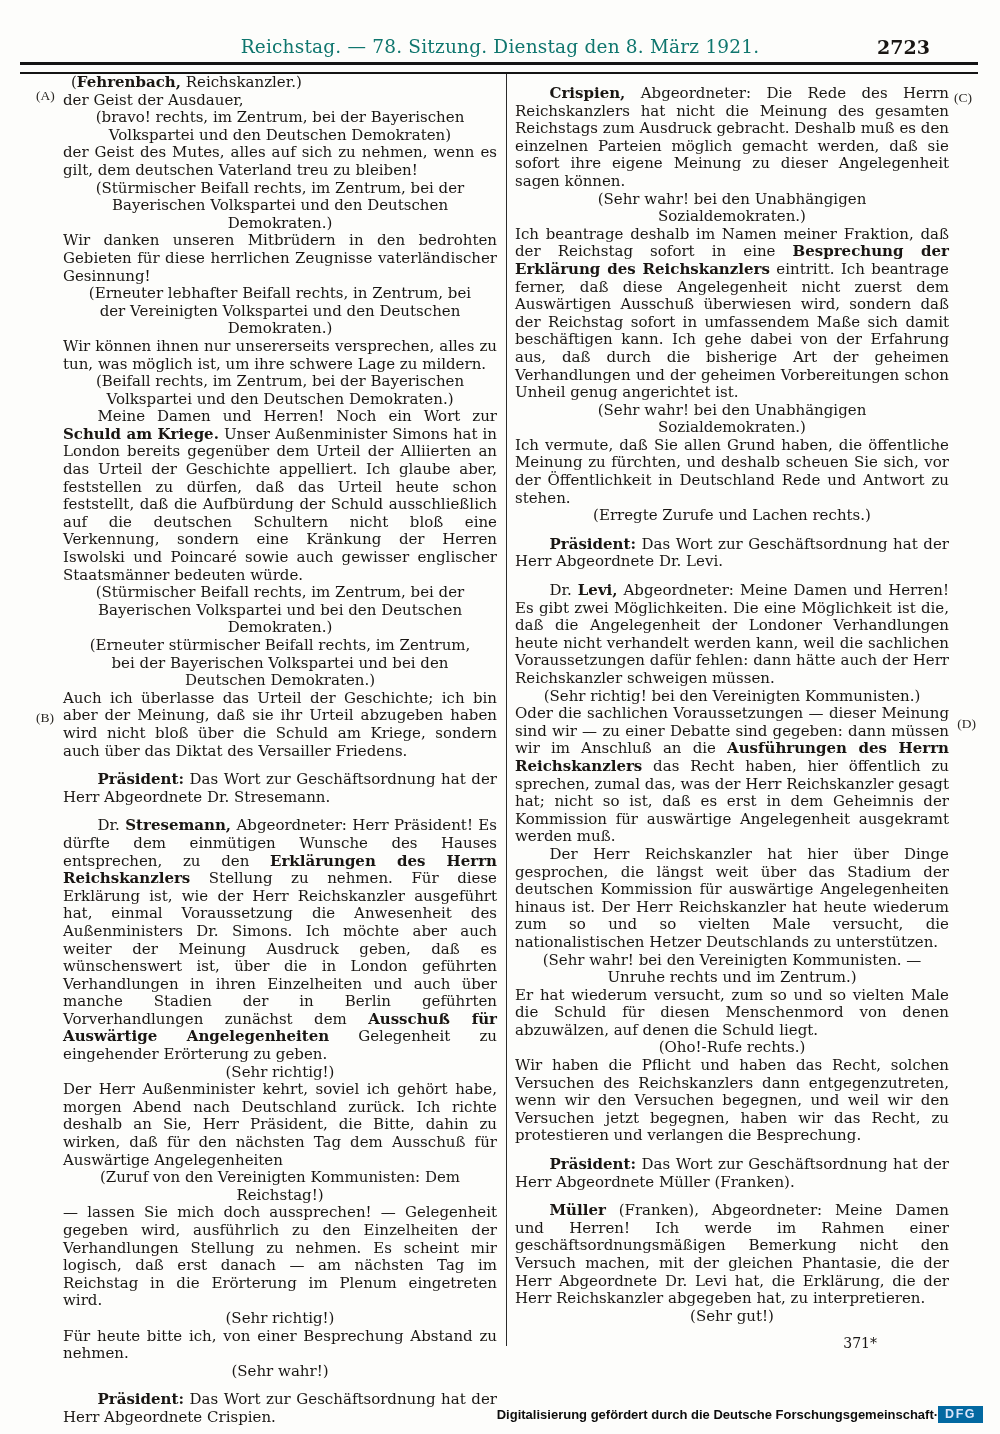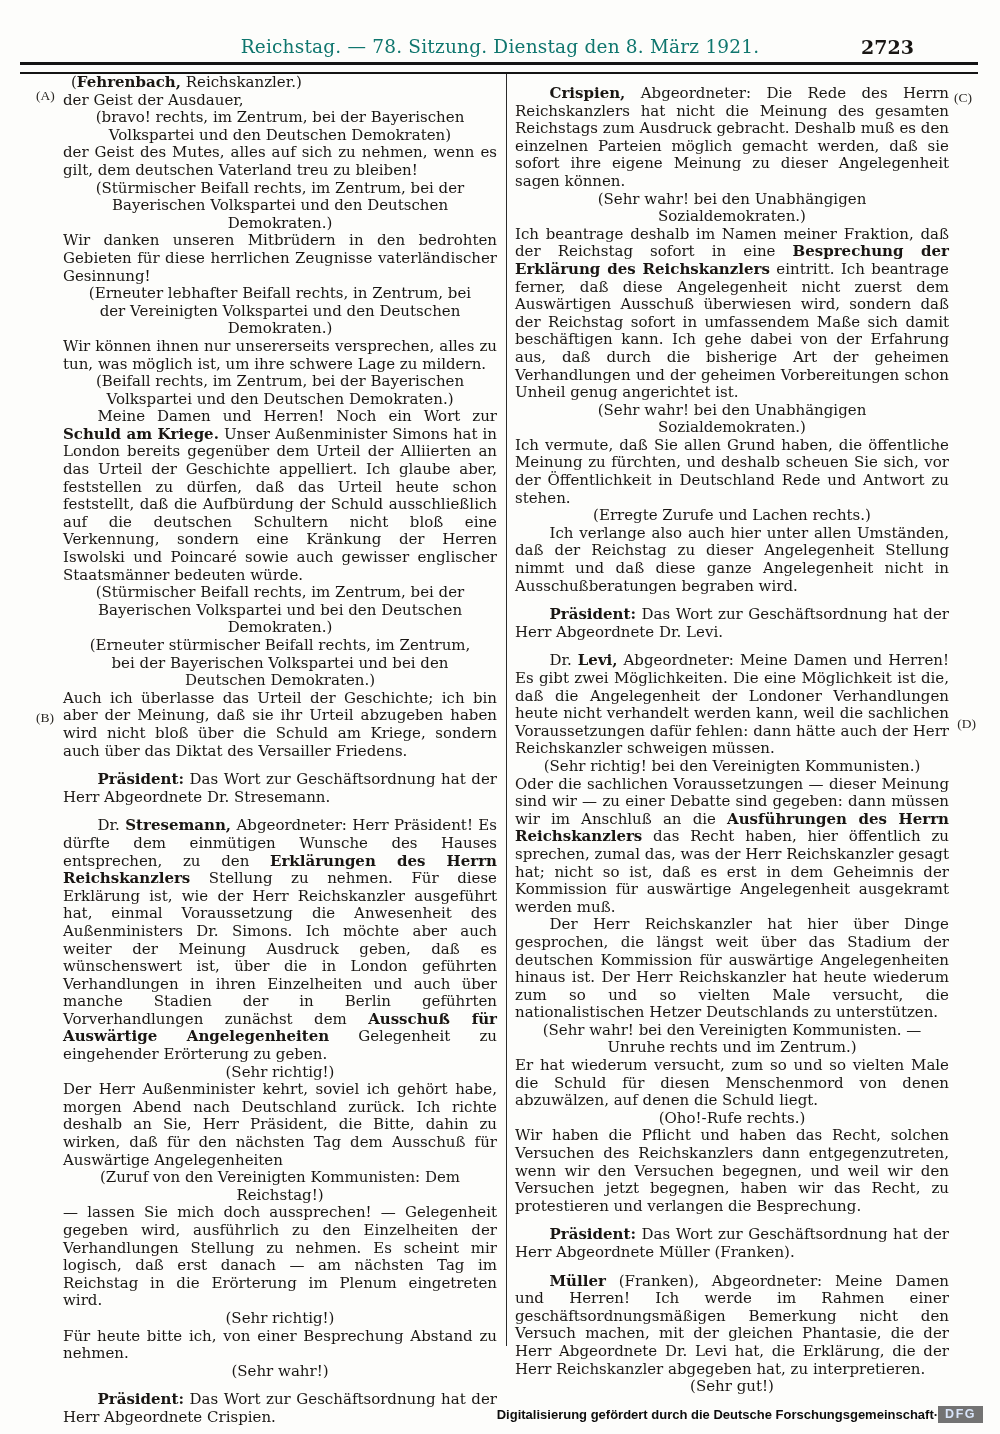--- a/index.html
+++ b/index.html
@@ -8,21 +8,21 @@
     position:relative; width:1000px; height:1434px;
     background:#fdfdfb; color:#191613;
     font-family:"DejaVu Serif", serif;
   }
   
   .header { position:absolute; top:36px; left:0; width:100%; height:24px; }
   .h-title {
     display:block; text-align:center; font-weight:400; font-size:18.5px;
     letter-spacing:.2px; color:#0f766e;
   }
-  .h-page { position:absolute; right:86px; top:0; font-weight:700; font-size:19px; }
+  .h-page { position:absolute; right:70px; top:0; font-weight:700; font-size:19px; }
   .double-rule {
     position:absolute; top:62px; left:20px; right:22px; height:7px;
     border-top:3px solid #141414; border-bottom:2px solid #141414;
   }
   
   .mlabel { position:absolute; font-size:13.5px; color:#2a2723; font-family:"Liberation Serif", serif; }
   .mlabel.a { left:36px; top:88px; }
   .mlabel.b { left:36px; top:710px; }
   .mlabel.c { right:28px; top:90px; }
   .mlabel.d { right:24px; top:716px; }
@@ -42,21 +42,21 @@
   .blk.sig { text-align:right; padding-right:72px; margin-top:10px; font-size:14px; }
   .bd { font-weight:700; }
   
   .footer {
     position:absolute; top:1406px; right:17px;
     display:flex; align-items:center; 
     font-family:"Liberation Sans", sans-serif;
     font-size:13px; font-weight:700; color:#0d0d0d;
   }
   .dfg {
-    background:#737373; color:#d9e5fa; padding:1px 7px 2px;
+    background:#0369a1; color:#d9e5fa; padding:1px 7px 2px;
     font-size:12.5px; font-weight:700; letter-spacing:1.5px;
   }
 </style>
 </head>
 <body>
 
 <div class="page">
 
   <div class="header">
     <span class="h-title">Reichstag. — 78. Sitzung.  Dienstag den 8. März 1921.</span>
@@ -97,33 +97,33 @@
         <p class="blk speech"><span class="bd">Präsident:</span><span>  Das Wort zur Geschäftsordnung hat der Herr Abgeordnete Crispien.</span></p>
       </div>
     <div class="divider"></div>
     <div class="col">
         <p class="blk speech"><span class="bd">Crispien,</span><span> Abgeordneter:  Die Rede des Herrn Reichskanzlers hat nicht die Meinung des gesamten Reichstags zum Ausdruck gebracht.  Deshalb muß es den einzelnen Parteien möglich gemacht werden, daß sie sofort ihre eigene Meinung zu dieser Angelegenheit sagen können.</span></p>
         <p class="blk stage"><span>(Sehr wahr! bei den Unabhängigen Sozialdemokraten.)</span></p>
         <p class="blk body"><span>Ich beantrage deshalb im Namen meiner Fraktion, daß der Reichstag sofort in eine </span><span class="bd">Besprechung der Erklärung des Reichskanzlers</span><span> eintritt.  Ich beantrage ferner, daß diese Angelegenheit nicht zuerst dem Auswärtigen Ausschuß überwiesen wird, sondern daß der Reichstag sofort in umfassendem Maße sich damit beschäftigen kann.  Ich gehe dabei von der Erfahrung aus, daß durch die bisherige Art der geheimen Verhandlungen und der geheimen Vorbereitungen schon Unheil genug angerichtet ist.</span></p>
         <p class="blk stage"><span>(Sehr wahr! bei den Unabhängigen Sozialdemokraten.)</span></p>
         <p class="blk body"><span>Ich vermute, daß Sie allen Grund haben, die öffentliche Meinung zu fürchten, und deshalb scheuen Sie sich, vor der Öffentlichkeit in Deutschland Rede und Antwort zu stehen.</span></p>
         <p class="blk stage"><span>(Erregte Zurufe und Lachen rechts.)</span></p>
-        <p class="blk indent"><span>Ich verlange also auch hier unter allen Umständen, daß der Reichstag zu dieser Angelegenheit Stellung nimmt und daß diese ganze Angelegenheit nicht in Ausschußberatungen begraben wird.</span></p>
         <p class="blk speech"><span class="bd">Präsident:</span><span>  Das Wort zur Geschäftsordnung hat der Herr Abgeordnete Dr. Levi.</span></p>
         <p class="blk speech"><span>Dr. </span><span class="bd">Levi,</span><span> Abgeordneter:  Meine Damen und Herren! Es gibt zwei Möglichkeiten.  Die eine Möglichkeit ist die, daß die Angelegenheit der Londoner Verhandlungen heute nicht verhandelt werden kann, weil die sachlichen Voraussetzungen dafür fehlen: dann hätte auch der Herr Reichskanzler schweigen müssen.</span></p>
         <p class="blk stage"><span>(Sehr richtig! bei den Vereinigten Kommunisten.)</span></p>
         <p class="blk body"><span>Oder die sachlichen Voraussetzungen — dieser Meinung sind wir — zu einer Debatte sind gegeben: dann müssen wir im Anschluß an die </span><span class="bd">Ausführungen des Herrn Reichskanzlers</span><span> das Recht haben, hier öffentlich zu sprechen, zumal das, was der Herr Reichskanzler gesagt hat; nicht so ist, daß es erst in dem Geheimnis der Kommission für auswärtige Angelegenheit ausgekramt werden muß.</span></p>
         <p class="blk indent"><span>Der Herr Reichskanzler hat hier über Dinge gesprochen, die längst weit über das Stadium der deutschen Kommission für auswärtige Angelegenheiten hinaus ist.  Der Herr Reichskanzler hat heute wiederum zum so und so vielten Male versucht, die nationalistischen Hetzer Deutschlands zu unterstützen.</span></p>
         <p class="blk stage"><span>(Sehr wahr! bei den Vereinigten Kommunisten. — Unruhe rechts und im Zentrum.)</span></p>
         <p class="blk body"><span>Er hat wiederum versucht, zum so und so vielten Male die Schuld für diesen Menschenmord von denen abzuwälzen, auf denen die Schuld liegt.</span></p>
         <p class="blk stage"><span>(Oho!-Rufe rechts.)</span></p>
         <p class="blk body"><span>Wir haben die Pflicht und haben das Recht, solchen Versuchen des Reichskanzlers dann entgegenzutreten, wenn wir den Versuchen begegnen, und weil wir den Versuchen jetzt begegnen, haben wir das Recht, zu protestieren und verlangen die Besprechung.</span></p>
         <p class="blk speech"><span class="bd">Präsident:</span><span>  Das Wort zur Geschäftsordnung hat der Herr Abgeordnete Müller (Franken).</span></p>
         <p class="blk speech"><span class="bd">Müller</span><span> (Franken), Abgeordneter:  Meine Damen und Herren!  Ich werde im Rahmen einer geschäftsordnungsmäßigen Bemerkung nicht den Versuch machen, mit der gleichen Phantasie, die der Herr Abgeordnete Dr. Levi hat, die Erklärung, die der Herr Reichskanzler abgegeben hat, zu interpretieren.</span></p>
         <p class="blk stage"><span>(Sehr gut!)</span></p>
+        <p class="blk sig"><span>371*</span></p>
       </div>
   </div>
 
   <div class="footer">
     <span>Digitalisierung gefördert durch die Deutsche Forschungsgemeinschaft</span>
     <span>·</span>
     <span class="dfg">DFG</span>
   </div>
 
 </div>

